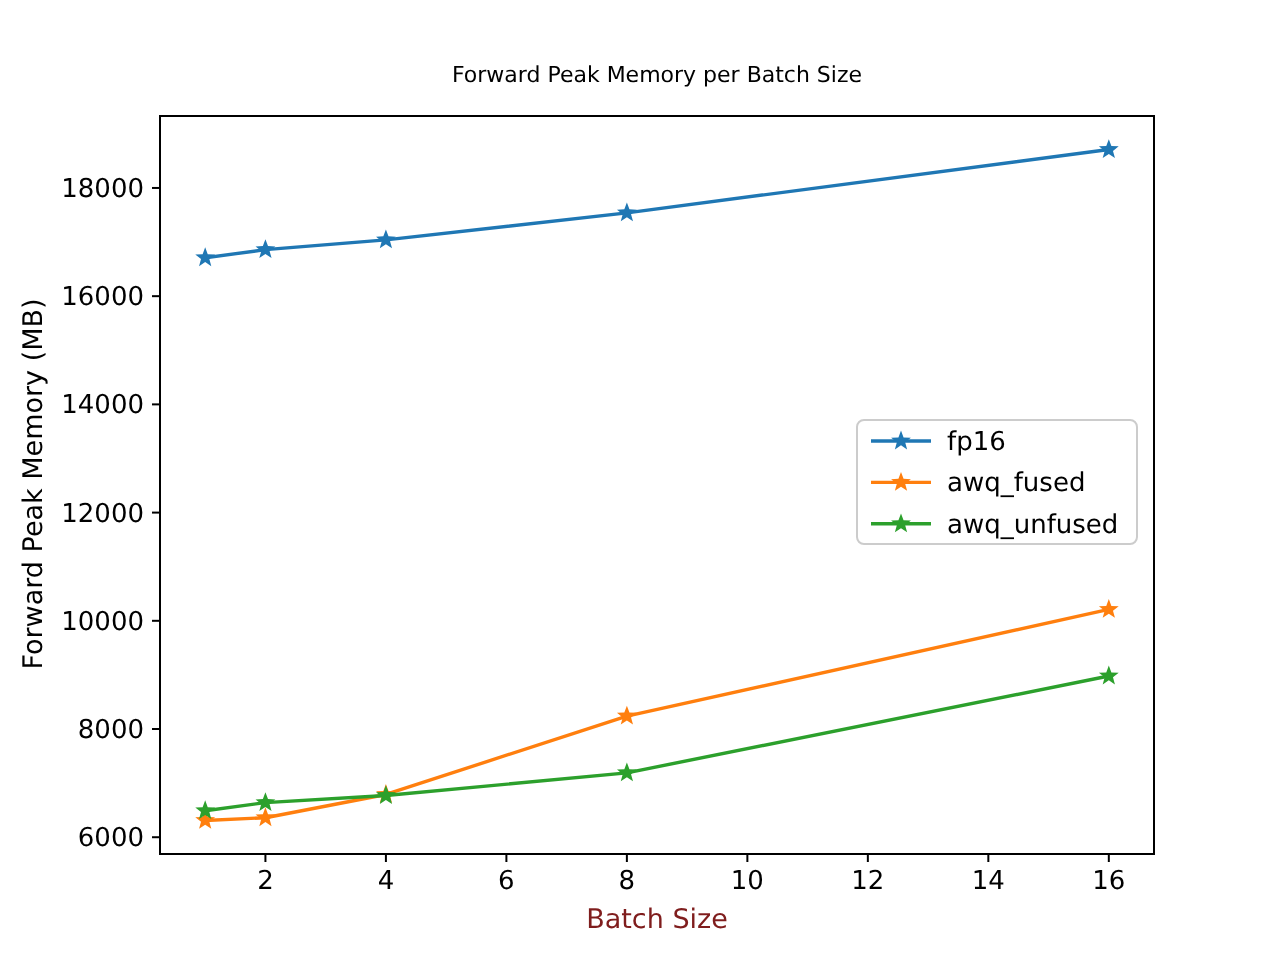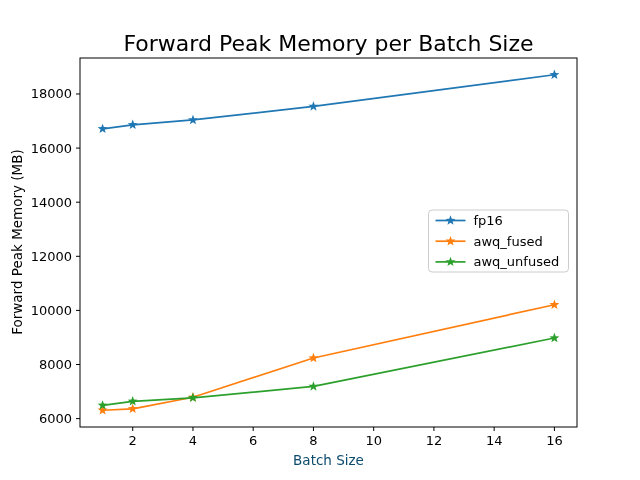--- a/index.html
+++ b/index.html
@@ -14,32 +14,32 @@
     height: 480px;
     background: #ffffff;
     overflow: hidden;
   }
   #chart-title {
     position: absolute;
     left: 80px;
     top: 31px;
     width: 497px;
     text-align: center;
-    font-size: 22px;
+    font-size: 11px;
     color: #000000;
     white-space: nowrap;
   }
   #x-axis-label {
     position: absolute;
     left: 80px;
     top: 452px;
     width: 497px;
     text-align: center;
     font-size: 13.5px;
-    color: #0c4a6e;
+    color: #7f1d1d;
     white-space: nowrap;
   }
   #y-axis-label {
     position: absolute;
     left: 17px;
     top: 242px;
     font-size: 13.5px;
     color: #000000;
     white-space: nowrap;
     transform: translate(-50%, -50%) rotate(-90deg);

